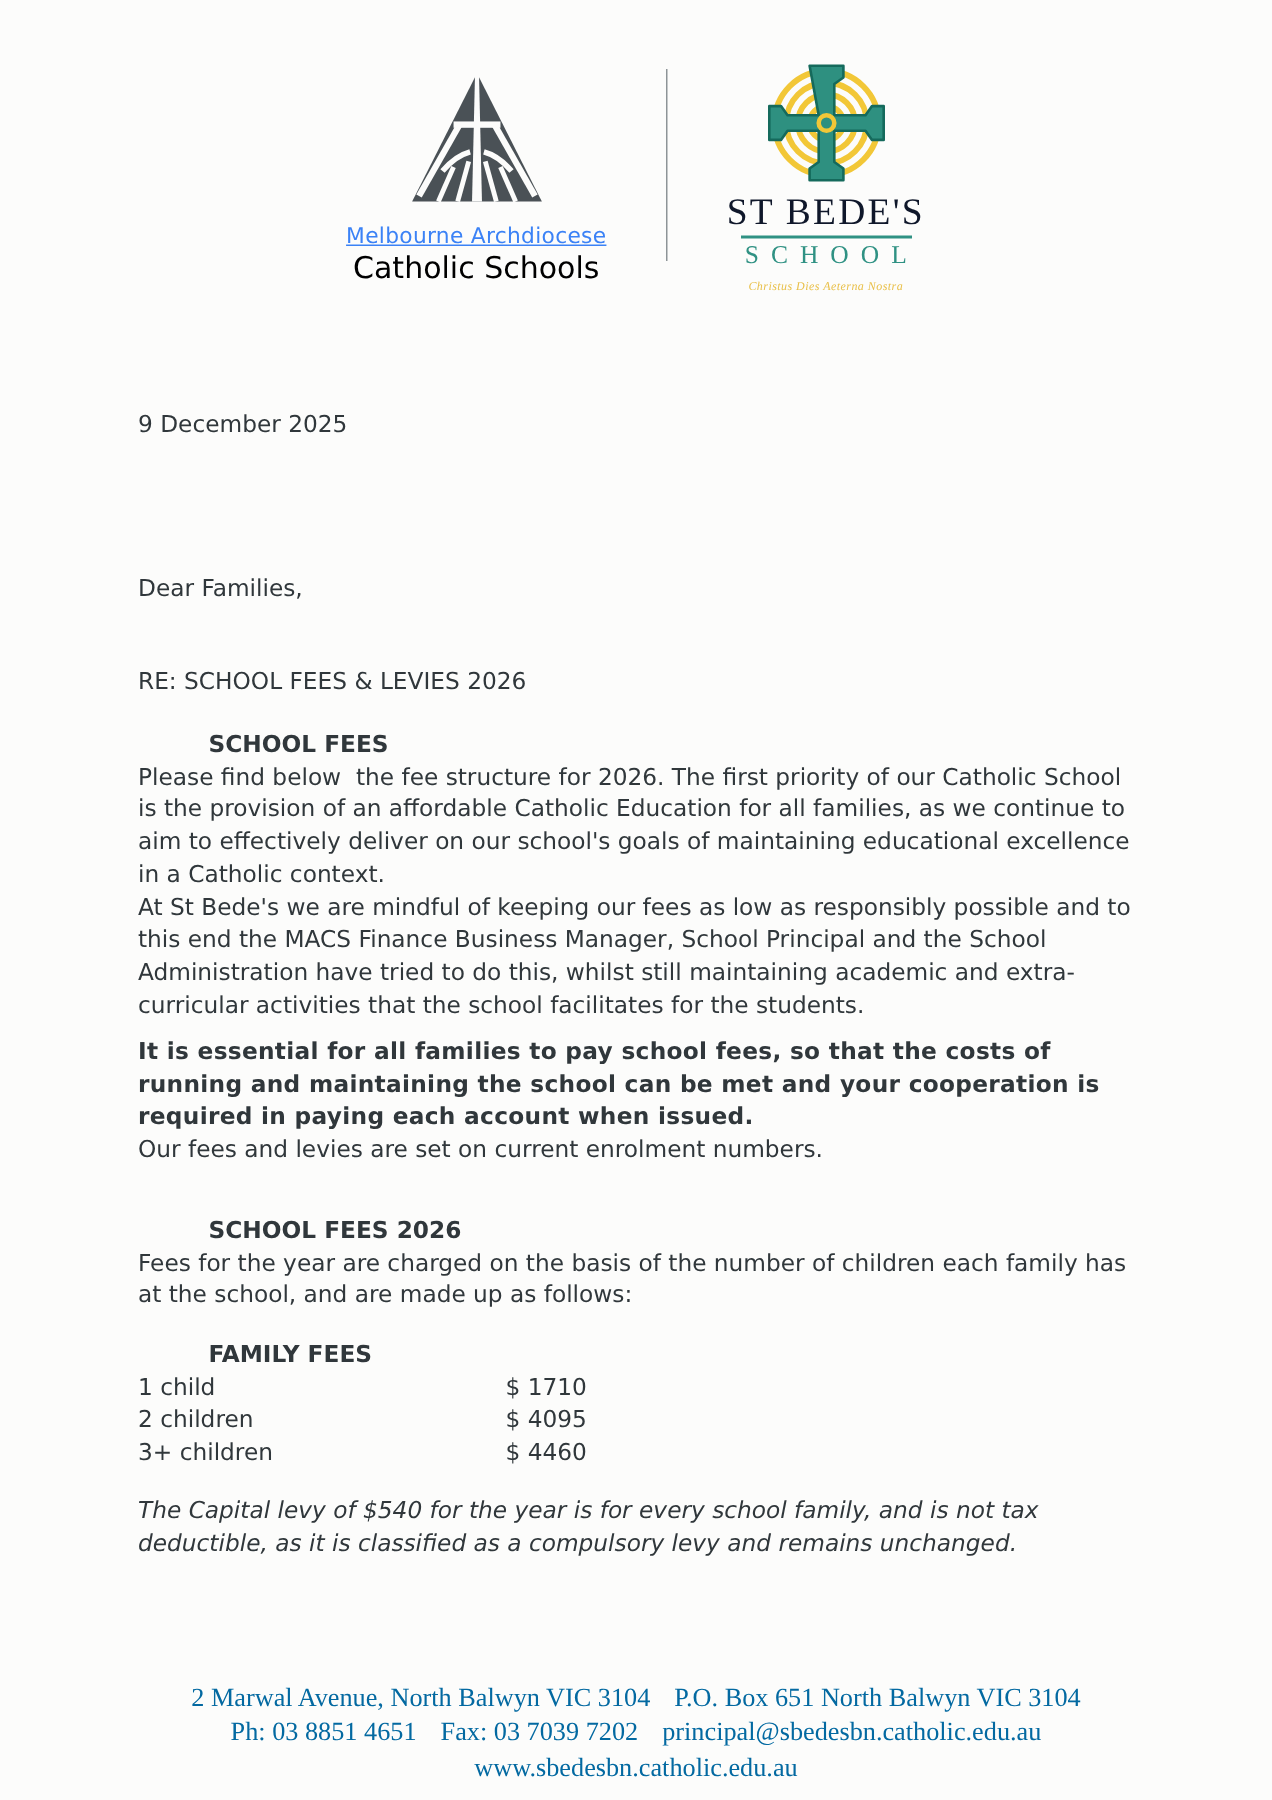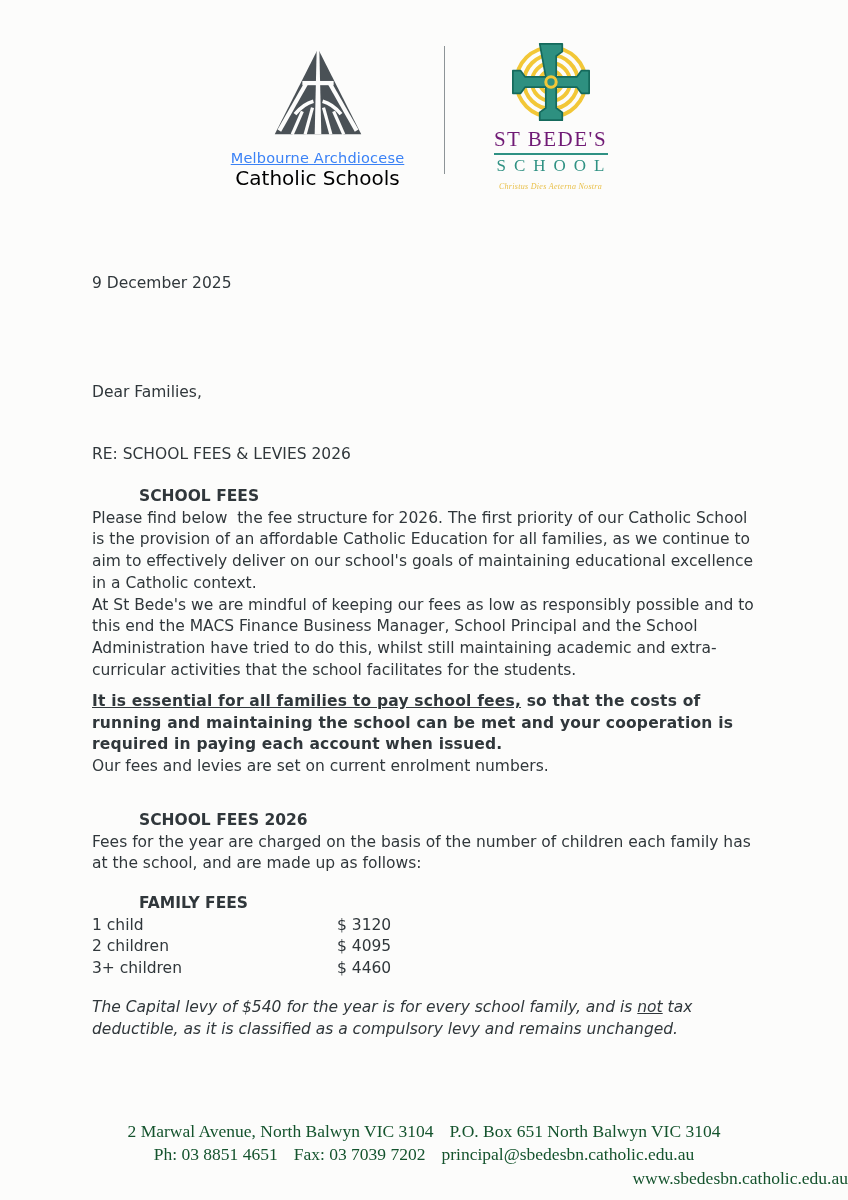--- a/index.html
+++ b/index.html
@@ -15,21 +15,21 @@
     display:flex; justify-content:center; align-items:flex-start; gap:26px;
   }
   .macs { width:200px; text-align:center; padding-top:10px; }
   .macs svg { width:112px; height:92px; display:block; margin:0 auto; }
   .macs-line1 { font-size:14.5px; color:#3b82f6; letter-spacing:0.2px; margin-top:12px; line-height:1.15;text-decoration:underline; }
   .macs-line2 { font-size:20px; font-weight:normal; color:#000000; line-height:1.15; }
   .lh-divider { width:1px; height:128px; background:#8d9497; margin-top:10px; }
   .crest { width:160px; text-align:center; padding-top:2px; }
   .crest svg { width:104px; height:88px; display:block; margin:0 auto; }
   .crest-name {
-    font-family:"Liberation Serif", serif; font-size:21px; color:#701a75;
+    font-family:"Liberation Serif", serif; font-size:25px; color:#0f172a;
     letter-spacing:1.5px; line-height:1; margin-top:3px;
   }
   .crest-rule { height:1.5px; background:#2f9183; width:114px; margin:3px auto 2px auto; }
   .crest-school {
     font-family:"Liberation Serif", serif; font-size:17px; color:#2f9183;
     letter-spacing:8px; text-indent:8px; line-height:1.1;
   }
   .crest-motto {
     font-family:"Liberation Serif", serif; font-style:italic; font-size:8px;
     color:#e9c04a; margin-top:7px; letter-spacing:0.3px;
@@ -38,30 +38,30 @@
   
   .blk { position:absolute; left:92px; width:672px; font-size:15.5px; line-height:21.7px; }
   .para { white-space:pre-wrap; }
   .hdg { font-weight:bold;margin-left:47px; }
   .b-date { top:273px; }
   .b-salutation { top:382px; }
   .b-subject { top:444px; }
   .b-fees { top:486px; }
   .b-essential { top:691px; }
   .bold-para { font-weight:bold; letter-spacing:0.2px; }
-  .u { text-decoration:underline; }
+  .u { }
   .b-fees2026 { top:810px; }
   .b-family { top:893px; }
   .fee-row { display:grid; grid-template-columns:245px auto; }
   .b-levy { top:997px; font-style:italic; }
 
   
   .footer {
-    position:absolute; top:1120px; left:0; width:100%; text-align:right;
-    font-family:"Liberation Serif", serif; color:#14532d; font-size:17.5px; line-height:23px;
+    position:absolute; top:1120px; left:0; width:100%; text-align:center;
+    font-family:"Liberation Serif", serif; color:#0369a1; font-size:17.5px; line-height:23px;
   }
   .footer-line { display:flex; justify-content:center; gap:16px; }
   .footer-website { font-weight:normal; margin-top:1px; }
 </style>
 </head>
 <body>
 
 <div class="page">
 
   <div class="letterhead">
@@ -126,21 +126,21 @@
 
   <div class="blk b-fees2026">
     <div class="hdg">SCHOOL FEES 2026</div>
     <div class="para">Fees for the year are charged on the basis of the number of children each family has at the school, and are made up as follows:</div>
   </div>
 
   <div class="blk b-family">
     <div class="hdg">FAMILY FEES</div>
     <div class="fee-row">
       <span>1 child</span>
-        <span>$ 3120</span>
+        <span>$ 1710</span>
     </div>
     <div class="fee-row">
       <span>2 children</span>
         <span>$ 4095</span>
     </div>
     <div class="fee-row">
       <span>3+ children</span>
         <span>$ 4460</span>
     </div>
   </div>

